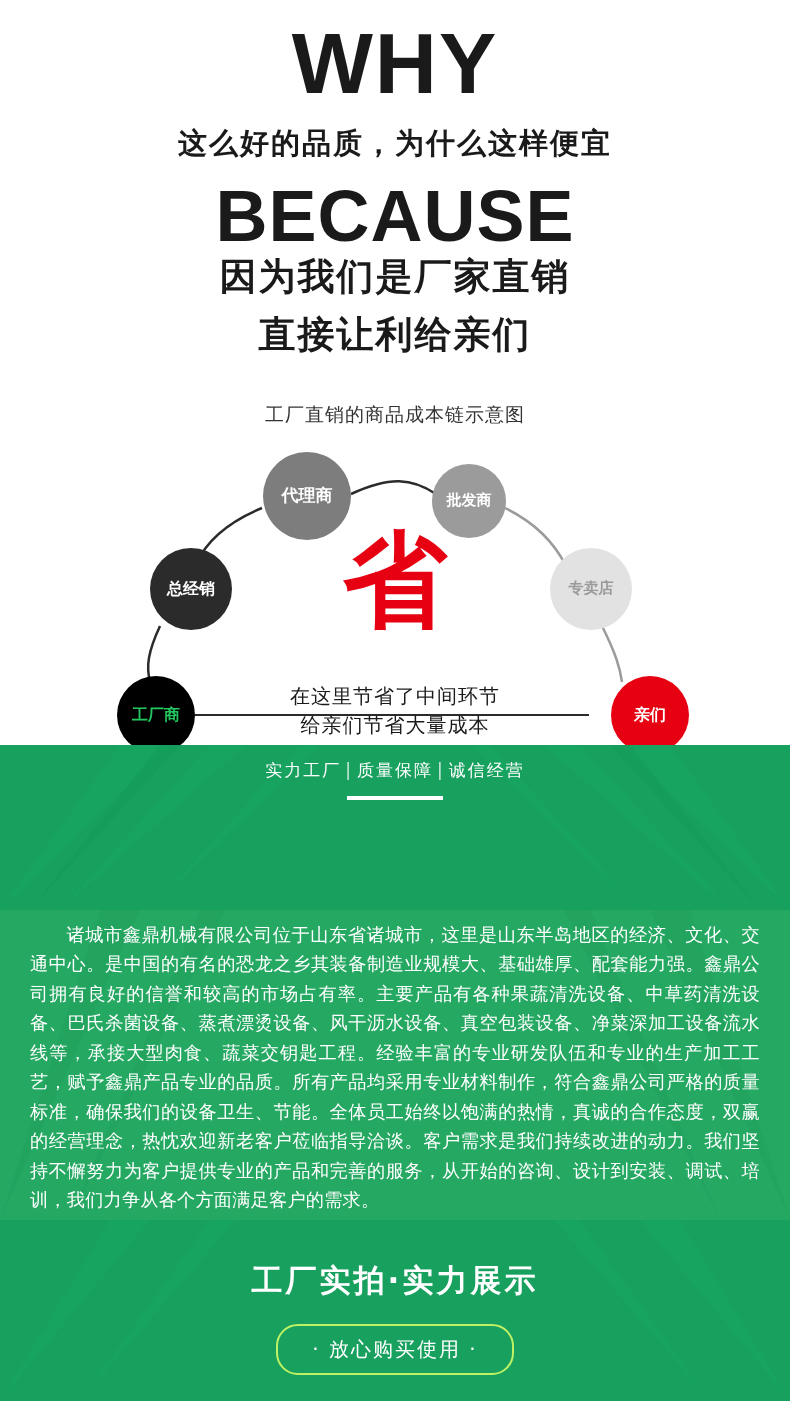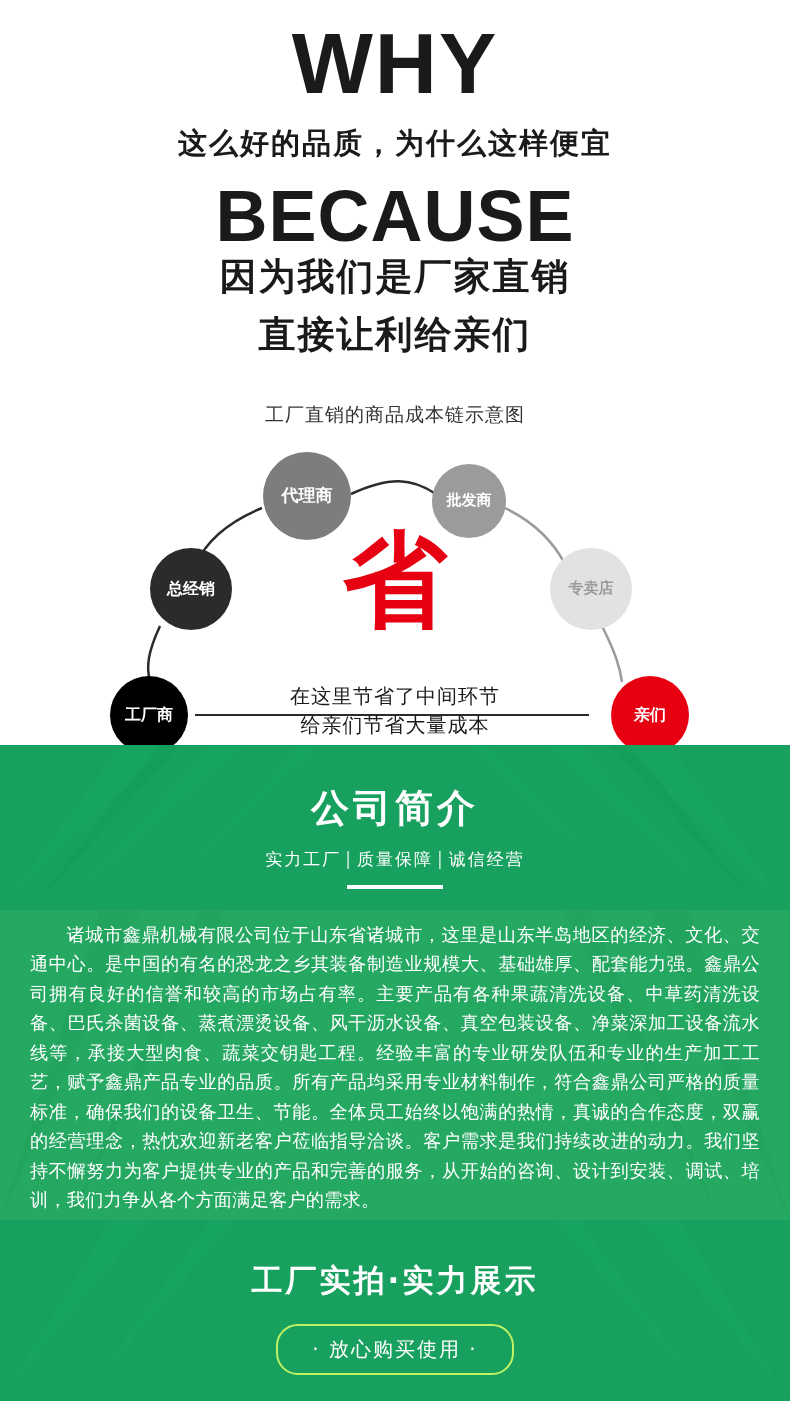--- a/index.html
+++ b/index.html
@@ -85,21 +85,21 @@
     justify-content: center;
     font-family: "DejaVu Sans", "Liberation Sans", sans-serif;
     font-weight: bold;
     text-align: center;
     line-height: 1.15;
   }
   .n-agent   { width: 88px; height: 88px; left: 263px; top: 16px;  background: #7d7d7d; color: #fff; font-size: 17px; }
   .n-whole   { width: 74px; height: 74px; left: 432px; top: 28px;  background: #9b9b9b; color: #fff; font-size: 15px; }
   .n-distrib { width: 82px; height: 82px; left: 150px; top: 112px; background: #2b2b2b; color: #fff; font-size: 16px; }
   .n-store   { width: 82px; height: 82px; left: 550px; top: 112px; background: #e2e2e2; color: #9a9a9a; font-size: 15px; }
-  .n-factory { width: 78px; height: 78px; left: 110px; top: 240px; background: #000; color: #ffffff; font-size: 16px; }
+  .n-factory { width: 78px; height: 78px; left: 117px; top: 240px; background: #000; color: #22c55e; font-size: 16px; }
   .n-client  { width: 78px; height: 78px; left: 611px; top: 240px; background: #e60012; color: #fff; font-size: 16px; }
 
   .save-char {
     position: absolute;
     left: 0; right: 0;
     top: 92px;
     text-align: center;
     font-family: "DejaVu Sans", "Liberation Sans", sans-serif;
     font-weight: bold;
     font-size: 104px;
@@ -270,21 +270,20 @@
         <polygon points="150,165 300,0 320,0"></polygon>
         <polygon points="790,165 670,0 620,0"></polygon>
         <polygon points="730,165 580,0 544,0"></polygon>
         <polygon points="640,165 490,0 470,0"></polygon>
       </g>
       <g fill="#149a58" opacity="0.5">
         <polygon points="30,165 160,0 180,0"></polygon>
         <polygon points="760,165 630,0 610,0"></polygon>
       </g>
     </svg>
-    <div class="company-title">公司简介</div>
     <div class="company-sub">
       <span>实力工厂</span><span class="sep">|</span><span>质量保障</span><span class="sep">|</span><span>诚信经营</span>
     </div>
     <div class="title-underline"></div>
   </section>
 
   <section class="intro-wrap">
     <svg class="rays2" width="790" height="310" viewBox="0 0 790 310">
       <g fill="#21a15e" opacity="0.5">
         <polygon points="0,310 100,0 140,0"></polygon>

